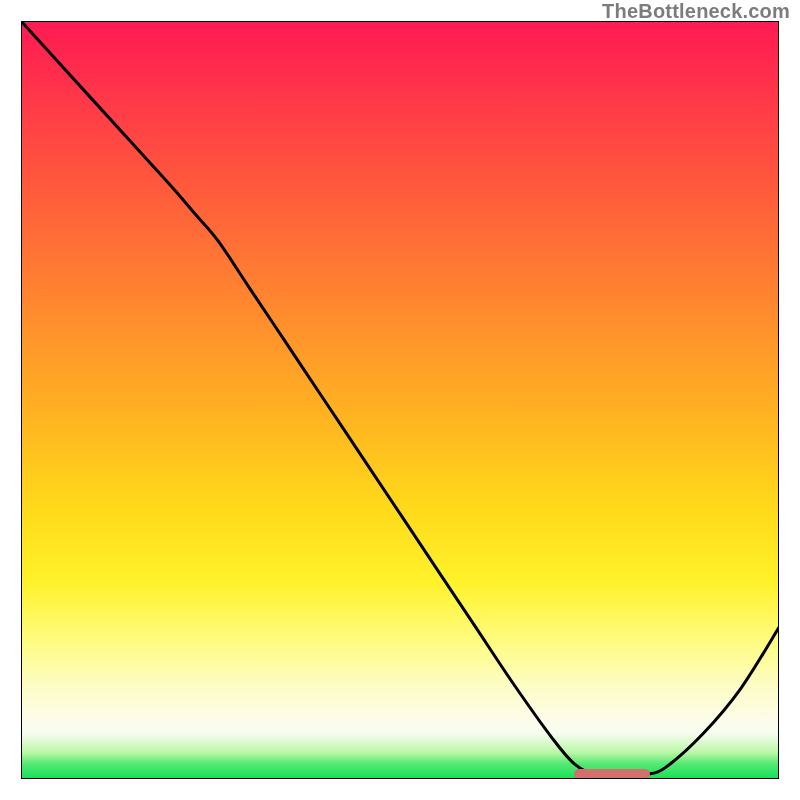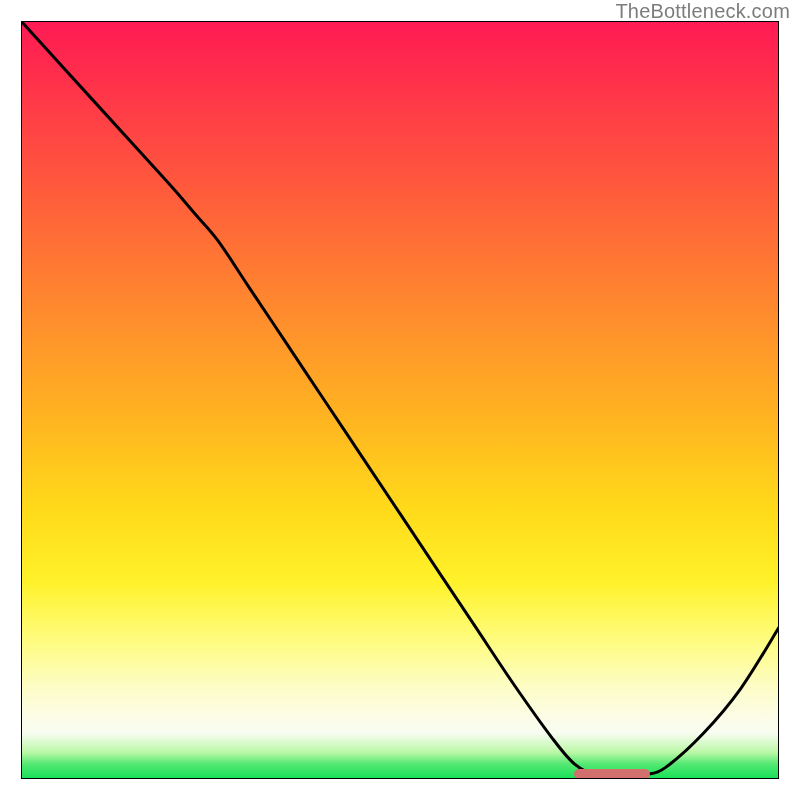--- a/index.html
+++ b/index.html
@@ -66,21 +66,21 @@
     height: 10px;
     border-radius: 5px;
     background: #d1706c;
   }
   .watermark {
     position: absolute;
     top: 0px;
     right: 10px;
     font-family: Arial, Helvetica, sans-serif;
     font-size: 20px;
-    font-weight: normal;
+    font-weight: bold;
     color: #7c7c7c;
     letter-spacing: 0.2px;
   }
 </style>
 </head>
 <body>
 
 <div class="chart-frame">
 
   <div class="watermark">TheBottleneck.com</div>

